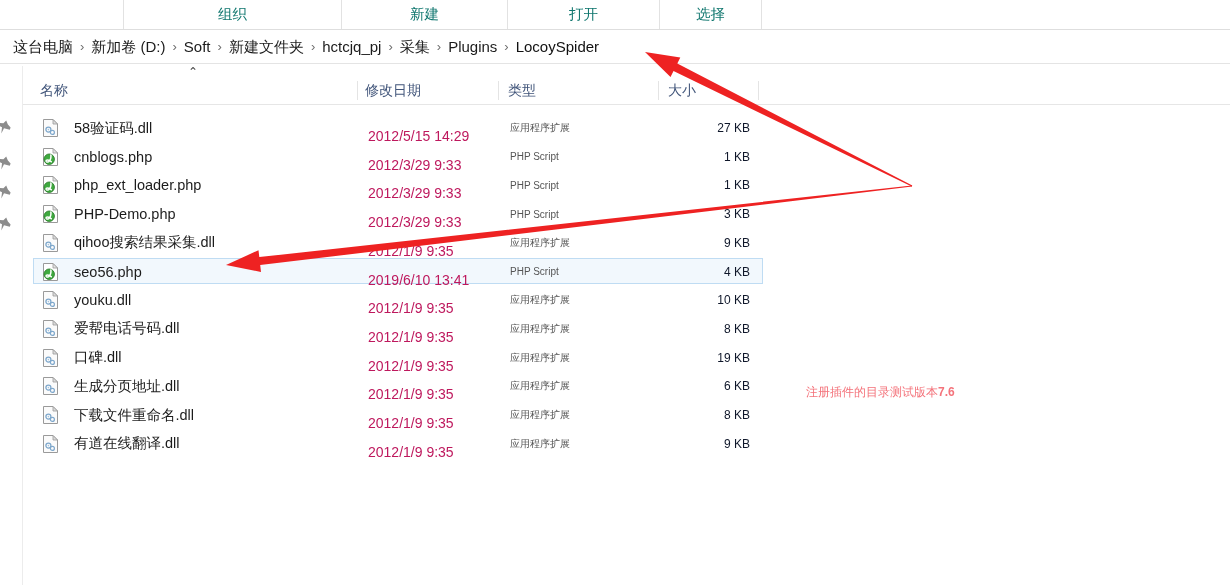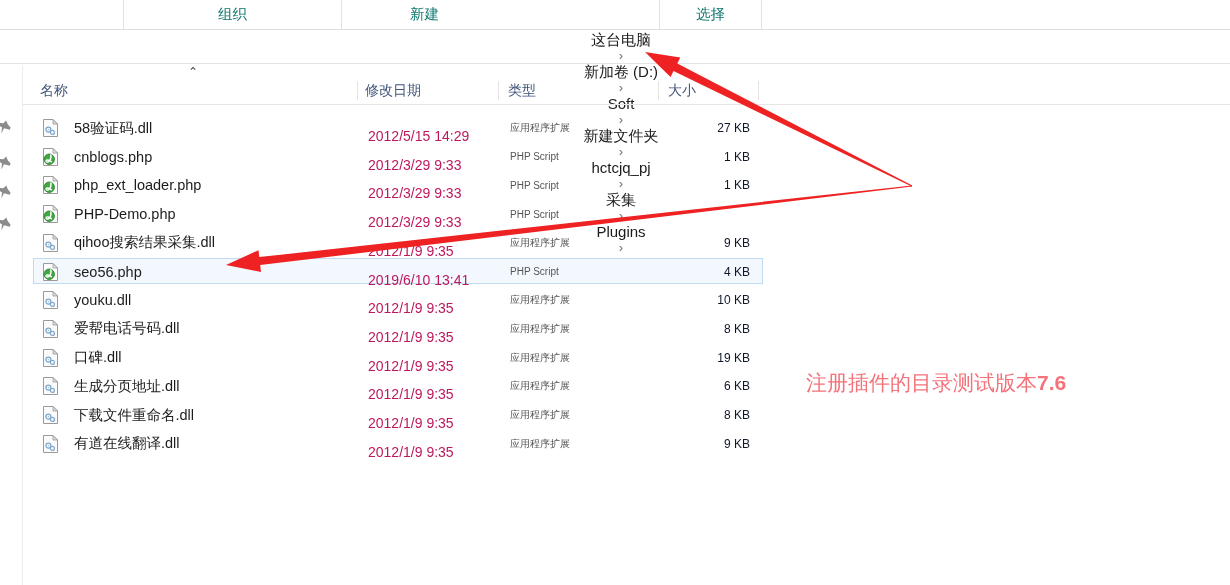--- a/index.html
+++ b/index.html
@@ -21,21 +21,21 @@
     border-left:1px solid #e2e2e2;
     box-sizing:border-box;
   }
   .ribbon-label{line-height:1;}
 
   
   #addressbar{
     position:absolute;left:0;top:30px;width:1230px;height:34px;
     background:#ffffff;border-bottom:1px solid #e4e4e4;
     display:flex;align-items:center;
-    padding-left:12px;box-sizing:border-box;flex-direction:column;
+    padding-left:12px;box-sizing:border-box;
   }
   .crumb{
     font-size:15px;color:#1b1b1b;white-space:nowrap;line-height:1;
     padding:2px 1px;
   }
   .crumb.last{color:#111;}
   .crumb-sep{
     font-size:13px;color:#6f6f6f;padding:0 6px;line-height:1;
     transform:translateY(0px);
   }
@@ -94,35 +94,38 @@
     display:flex;align-items:center;justify-content:flex-end;
     font-size:12px;color:#0f172a;white-space:nowrap;
   }
 
   
   .icon-svg{display:block;width:17px;height:18px;}
 
   
   #annotations{position:absolute;left:0;top:0;width:1230px;height:585px;pointer-events:none;}
   #annotext{
-    position:absolute;left:806px;top:372px;
-    font-size:21px;color:#f4737b;white-space:nowrap;line-height:1;
+    position:absolute;left:806px;top:386px;
+    font-size:12px;color:#f4737b;white-space:nowrap;line-height:1;
     font-family:"Liberation Serif","DejaVu Serif",serif;
   }
   #annotext .ver{font-family:"Liberation Sans","DejaVu Sans",sans-serif;font-weight:bold;}
 </style>
 </head>
 <body>
 
 <div id="ribbon">
     <div class="ribbon-group" style="left: 123px; width: 218px;">
       <span class="ribbon-label">组织</span>
     </div>
     <div class="ribbon-group" style="left: 341px; width: 166px;">
       <span class="ribbon-label">新建</span>
+    </div>
+    <div class="ribbon-group" style="left: 507px; width: 152px;">
+      <span class="ribbon-label">打开</span>
     </div>
     <div class="ribbon-group" style="left: 659px; width: 102px;">
       <span class="ribbon-label">选择</span>
     </div>
     <div class="ribbon-group" style="left: 761px; width: 1px;"></div>
   </div>
 
 <div id="addressbar">
     <span class="crumb">这台电脑</span>
     <span class="crumb-sep">›</span>
@@ -229,20 +232,21 @@
           <path d="M1.5 0.5 H11 L15.5 5 V17.5 H1.5 Z" fill="#ffffff" stroke="#9a9a9a" stroke-width="1"></path>
           <path d="M11 0.5 L15.5 5 H11 Z" fill="#e3e3e3" stroke="#9a9a9a" stroke-width="0.8"></path>
           <circle cx="7.2" cy="11.2" r="5.2" fill="#3faa3f"></circle>
           <circle cx="7.2" cy="11.2" r="5.2" fill="none" stroke="#2a7d2a" stroke-width="0.9"></circle>
           <path d="M8.9 7.0 C9.2 9.6 8.6 12.2 6.6 13.6 C5.7 14.2 4.6 14.1 4.2 13.3 C3.9 12.6 4.5 11.9 5.5 11.9 C7.0 11.9 8.3 12.6 9.3 13.8" fill="none" stroke="#ffffff" stroke-width="1.5" stroke-linecap="round"></path>
         </svg>
       </div>
       <div class="fname">PHP-Demo.php</div>
       <div class="fdate">2012/3/29 9:33</div>
       <div class="ftype">PHP Script</div>
+      <div class="fsize">3 KB</div>
     </div>
     <div class="row" style="top: 118.8px;">
       <div class="ficon">
         <svg class="icon-svg" viewBox="0 0 17 18" xmlns="http://www.w3.org/2000/svg">
           <path d="M1.5 0.5 H11 L15.5 5 V17.5 H1.5 Z" fill="#fbfbfb" stroke="#9a9a9a" stroke-width="1"></path>
           <path d="M11 0.5 L15.5 5 H11 Z" fill="#dcdcdc" stroke="#9a9a9a" stroke-width="0.8"></path>
           <circle cx="6.4" cy="10.6" r="2.5" fill="none" stroke="#7fa8cc" stroke-width="1.3"></circle>
           <circle cx="10.4" cy="13.4" r="2.0" fill="none" stroke="#7fa8cc" stroke-width="1.2"></circle>
           <circle cx="6.4" cy="10.6" r="0.8" fill="#9fc2de"></circle>
         </svg>

